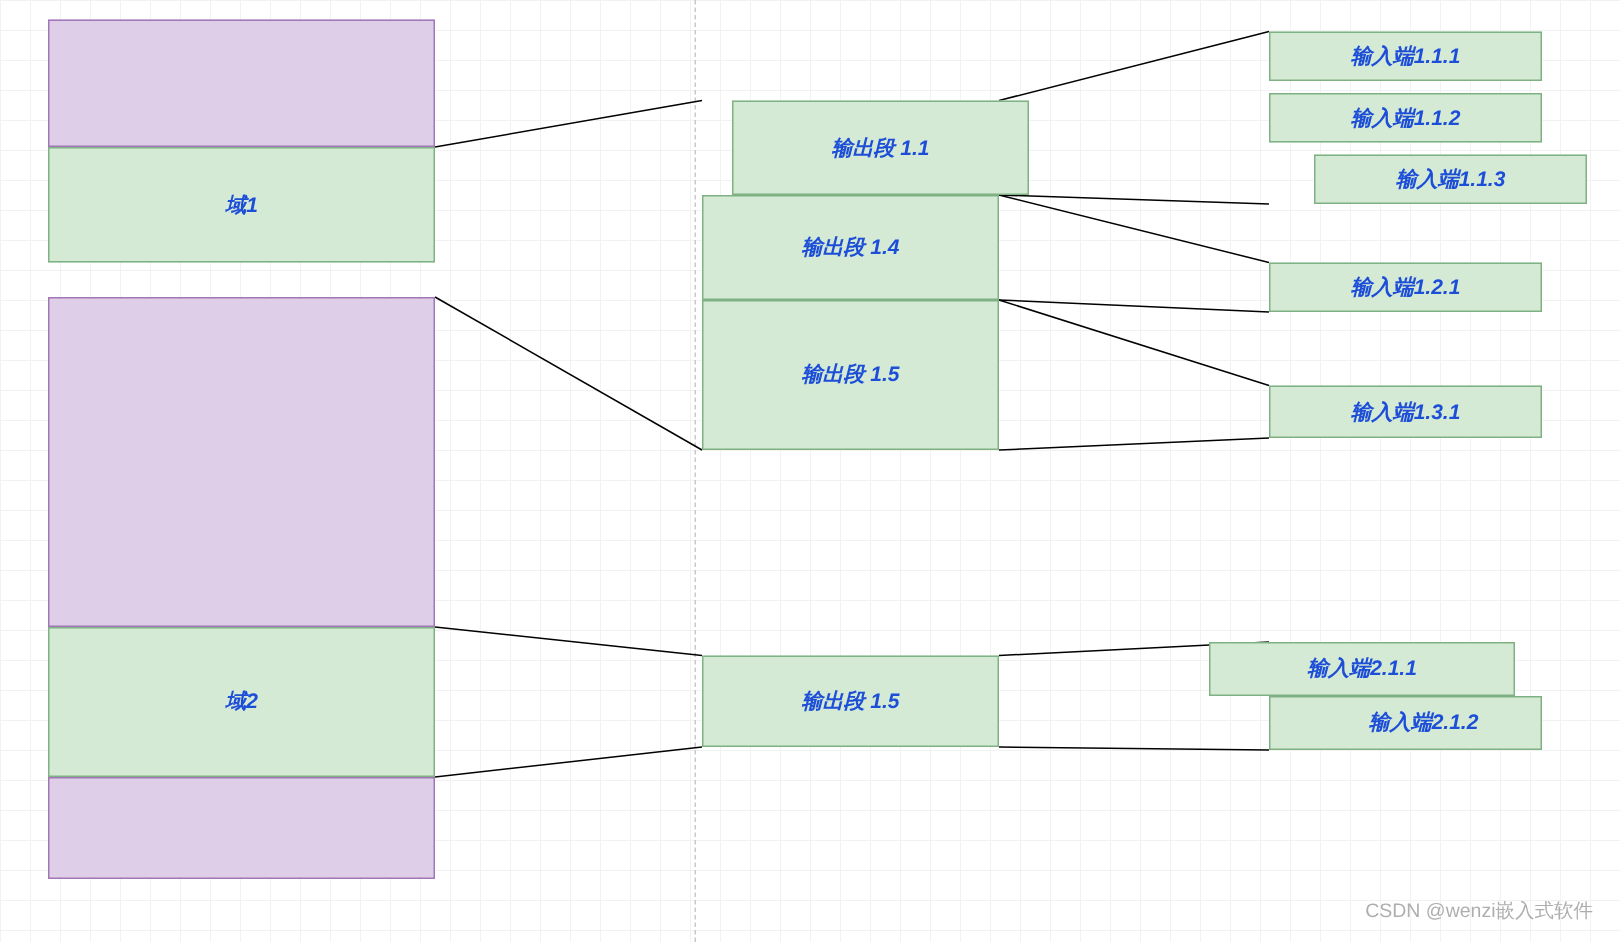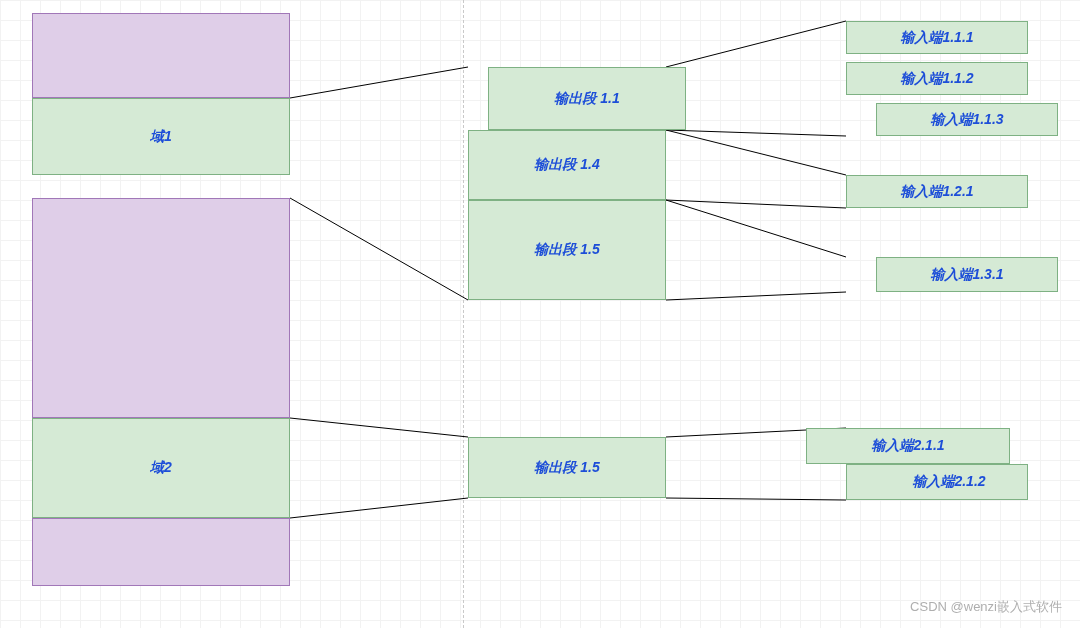--- a/index.html
+++ b/index.html
@@ -118,21 +118,21 @@
   <span>输入端1.1.2</span>
 </div>
 <div class="box green" style="left:876px; top:103px; width:182px; height:33px;">
   <span>输入端1.1.3</span>
 </div>
 
 <div class="box green" style="left:846px; top:175px; width:182px; height:33px;">
   <span>输入端1.2.1</span>
 </div>
 
-<div class="box green" style="left:846px; top:257px; width:182px; height:35px;margin-left:30px;">
+<div class="box green" style="left:846px; top:257px; width:182px; height:35px;">
   <span>输入端1.3.1</span>
 </div>
 
 <div class="box green" style="left:806px; top:428px; width:204px; height:36px;align-items:center;">
   <span>输入端2.1.1</span>
 </div>
 <div class="box green" style="left:846px; top:464px; width:182px; height:36px;padding-left:24px;">
   <span>输入端2.1.2</span>
 </div>
 

